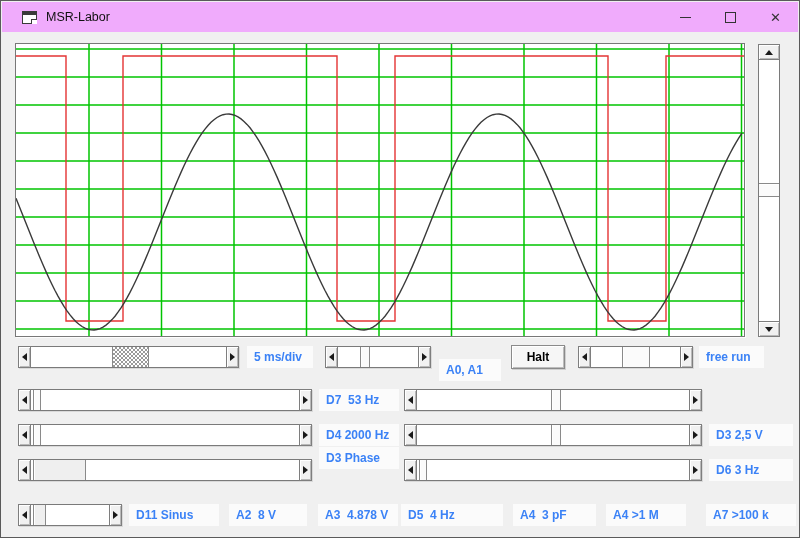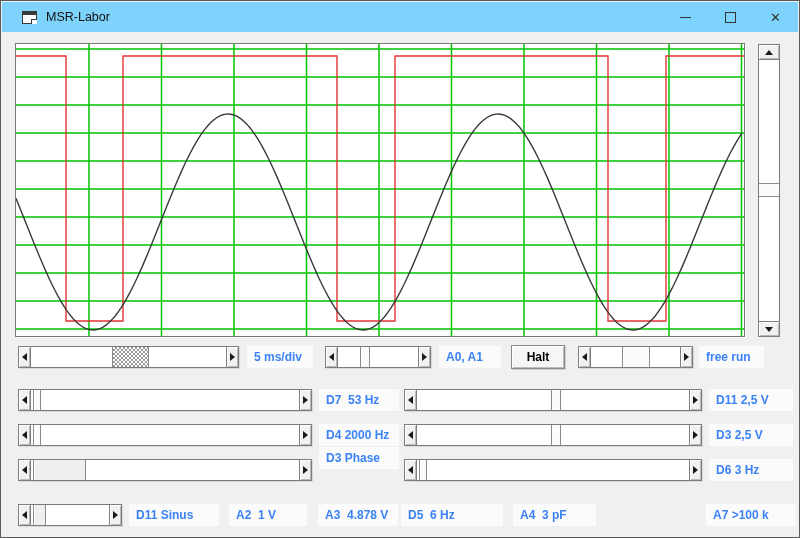--- a/index.html
+++ b/index.html
@@ -1,20 +1,20 @@
 <!DOCTYPE html>
 <html><head>
 <meta charset="utf-8">
 <style>
   html,body{margin:0;padding:0;}
   body{width:800px;height:538px;position:relative;background:#f0f0f0;
        font-family:"Liberation Sans",sans-serif;overflow:hidden;}
   .window{position:absolute;inset:0;border:1px solid #5a5a5a;box-sizing:border-box;background:#f0f0f0;}
   
-  .titlebar{position:absolute;left:1px;top:1px;right:1px;height:30px;background:#7dd3fc;text-align:right;}
+  .titlebar{position:absolute;left:1px;top:1px;right:1px;height:30px;background:#f0abfc;text-align:right;}
   .form-icon{position:absolute;left:20px;top:9px;width:15px;height:13px;border:1px solid #3a3a3a;
              background:#fff;box-sizing:border-box;}
   .form-icon::before{content:"";position:absolute;left:0;top:0;right:0;height:3px;background:#3a3a3a;}
   .form-icon::after{content:"";position:absolute;right:-1px;bottom:-1px;width:5px;height:4px;
              background:#fff;border-left:1px solid #3a3a3a;border-top:1px solid #3a3a3a;}
   .title-text{position:absolute;left:44px;top:0;height:30px;line-height:30px;font-size:12.5px;color:#111;}
   .win-btn{position:absolute;top:0;width:45px;height:30px;display:flex;align-items:center;justify-content:center;}
   .glyph-min{width:11px;height:1px;background:#333;}
   .glyph-max{width:9px;height:9px;border:1px solid #333;}
   .glyph-close{font-size:13px;color:#333;line-height:1;}
@@ -127,21 +127,21 @@
 
   <div class="hsb" style="left:324px;top:345px;width:106px;">
     <div class="sb-btn left">
         <span class="tri l"></span>
       </div>
     <div class="hsb-thumb" style="left:34px;width:10px;"></div>
     <div class="sb-btn right">
         <span class="tri r"></span>
       </div>
   </div>
-  <div class="val-label" style="left:438px;top:345px;width:62px;">A0, A1</div>
+  <div class="val-label" style="left:438px;top:358px;width:62px;">A0, A1</div>
 
   <div class="push-btn" style="left:510px;top:344px;width:54px;height:24px;">Halt</div>
 
   <div class="hsb" style="left:577px;top:345px;width:115px;">
     <div class="sb-btn left">
         <span class="tri l"></span>
       </div>
     <div class="hsb-thumb" style="left:43px;width:28px;"></div>
     <div class="sb-btn right">
         <span class="tri r"></span>
@@ -162,21 +162,20 @@
 
   <div class="hsb" style="left:403px;top:388px;width:298px;">
     <div class="sb-btn left">
         <span class="tri l"></span>
       </div>
     <div class="hsb-thumb" style="left:146px;width:10px;"></div>
     <div class="sb-btn right">
         <span class="tri r"></span>
       </div>
   </div>
-  <div class="val-label" style="left:708px;top:388px;width:84px;">D11 2,5 V</div>
 
   <div class="hsb" style="left:17px;top:423px;width:294px;">
     <div class="sb-btn left">
         <span class="tri l"></span>
       </div>
     <div class="hsb-thumb" style="left:14px;width:8px;"></div>
     <div class="sb-btn right">
         <span class="tri r"></span>
       </div>
   </div>
@@ -218,19 +217,20 @@
   <div class="hsb" style="left:17px;top:503px;width:104px;">
     <div class="sb-btn left">
         <span class="tri l"></span>
       </div>
     <div class="hsb-thumb gray" style="left:14px;width:13px;"></div>
     <div class="sb-btn right">
         <span class="tri r"></span>
       </div>
   </div>
   <div class="val-label" style="left:128px;top:503px;width:90px;">D11 Sinus</div>
-  <div class="val-label" style="left:228px;top:503px;width:78px;">A2  1 V</div>
+  <div class="val-label" style="left:228px;top:503px;width:78px;">A2  8 V</div>
   <div class="val-label" style="left:317px;top:503px;width:80px;">A3  4.878 V</div>
-  <div class="val-label" style="left:400px;top:503px;width:102px;">D5  6 Hz</div>
+  <div class="val-label" style="left:400px;top:503px;width:102px;">D5  4 Hz</div>
   <div class="val-label" style="left:512px;top:503px;width:83px;">A4  3 pF</div>
+  <div class="val-label" style="left:605px;top:503px;width:80px;">A4 &gt;1 M</div>
   <div class="val-label" style="left:705px;top:503px;width:90px;">A7 &gt;100 k</div>
 
 </div>
 
 </body></html>

